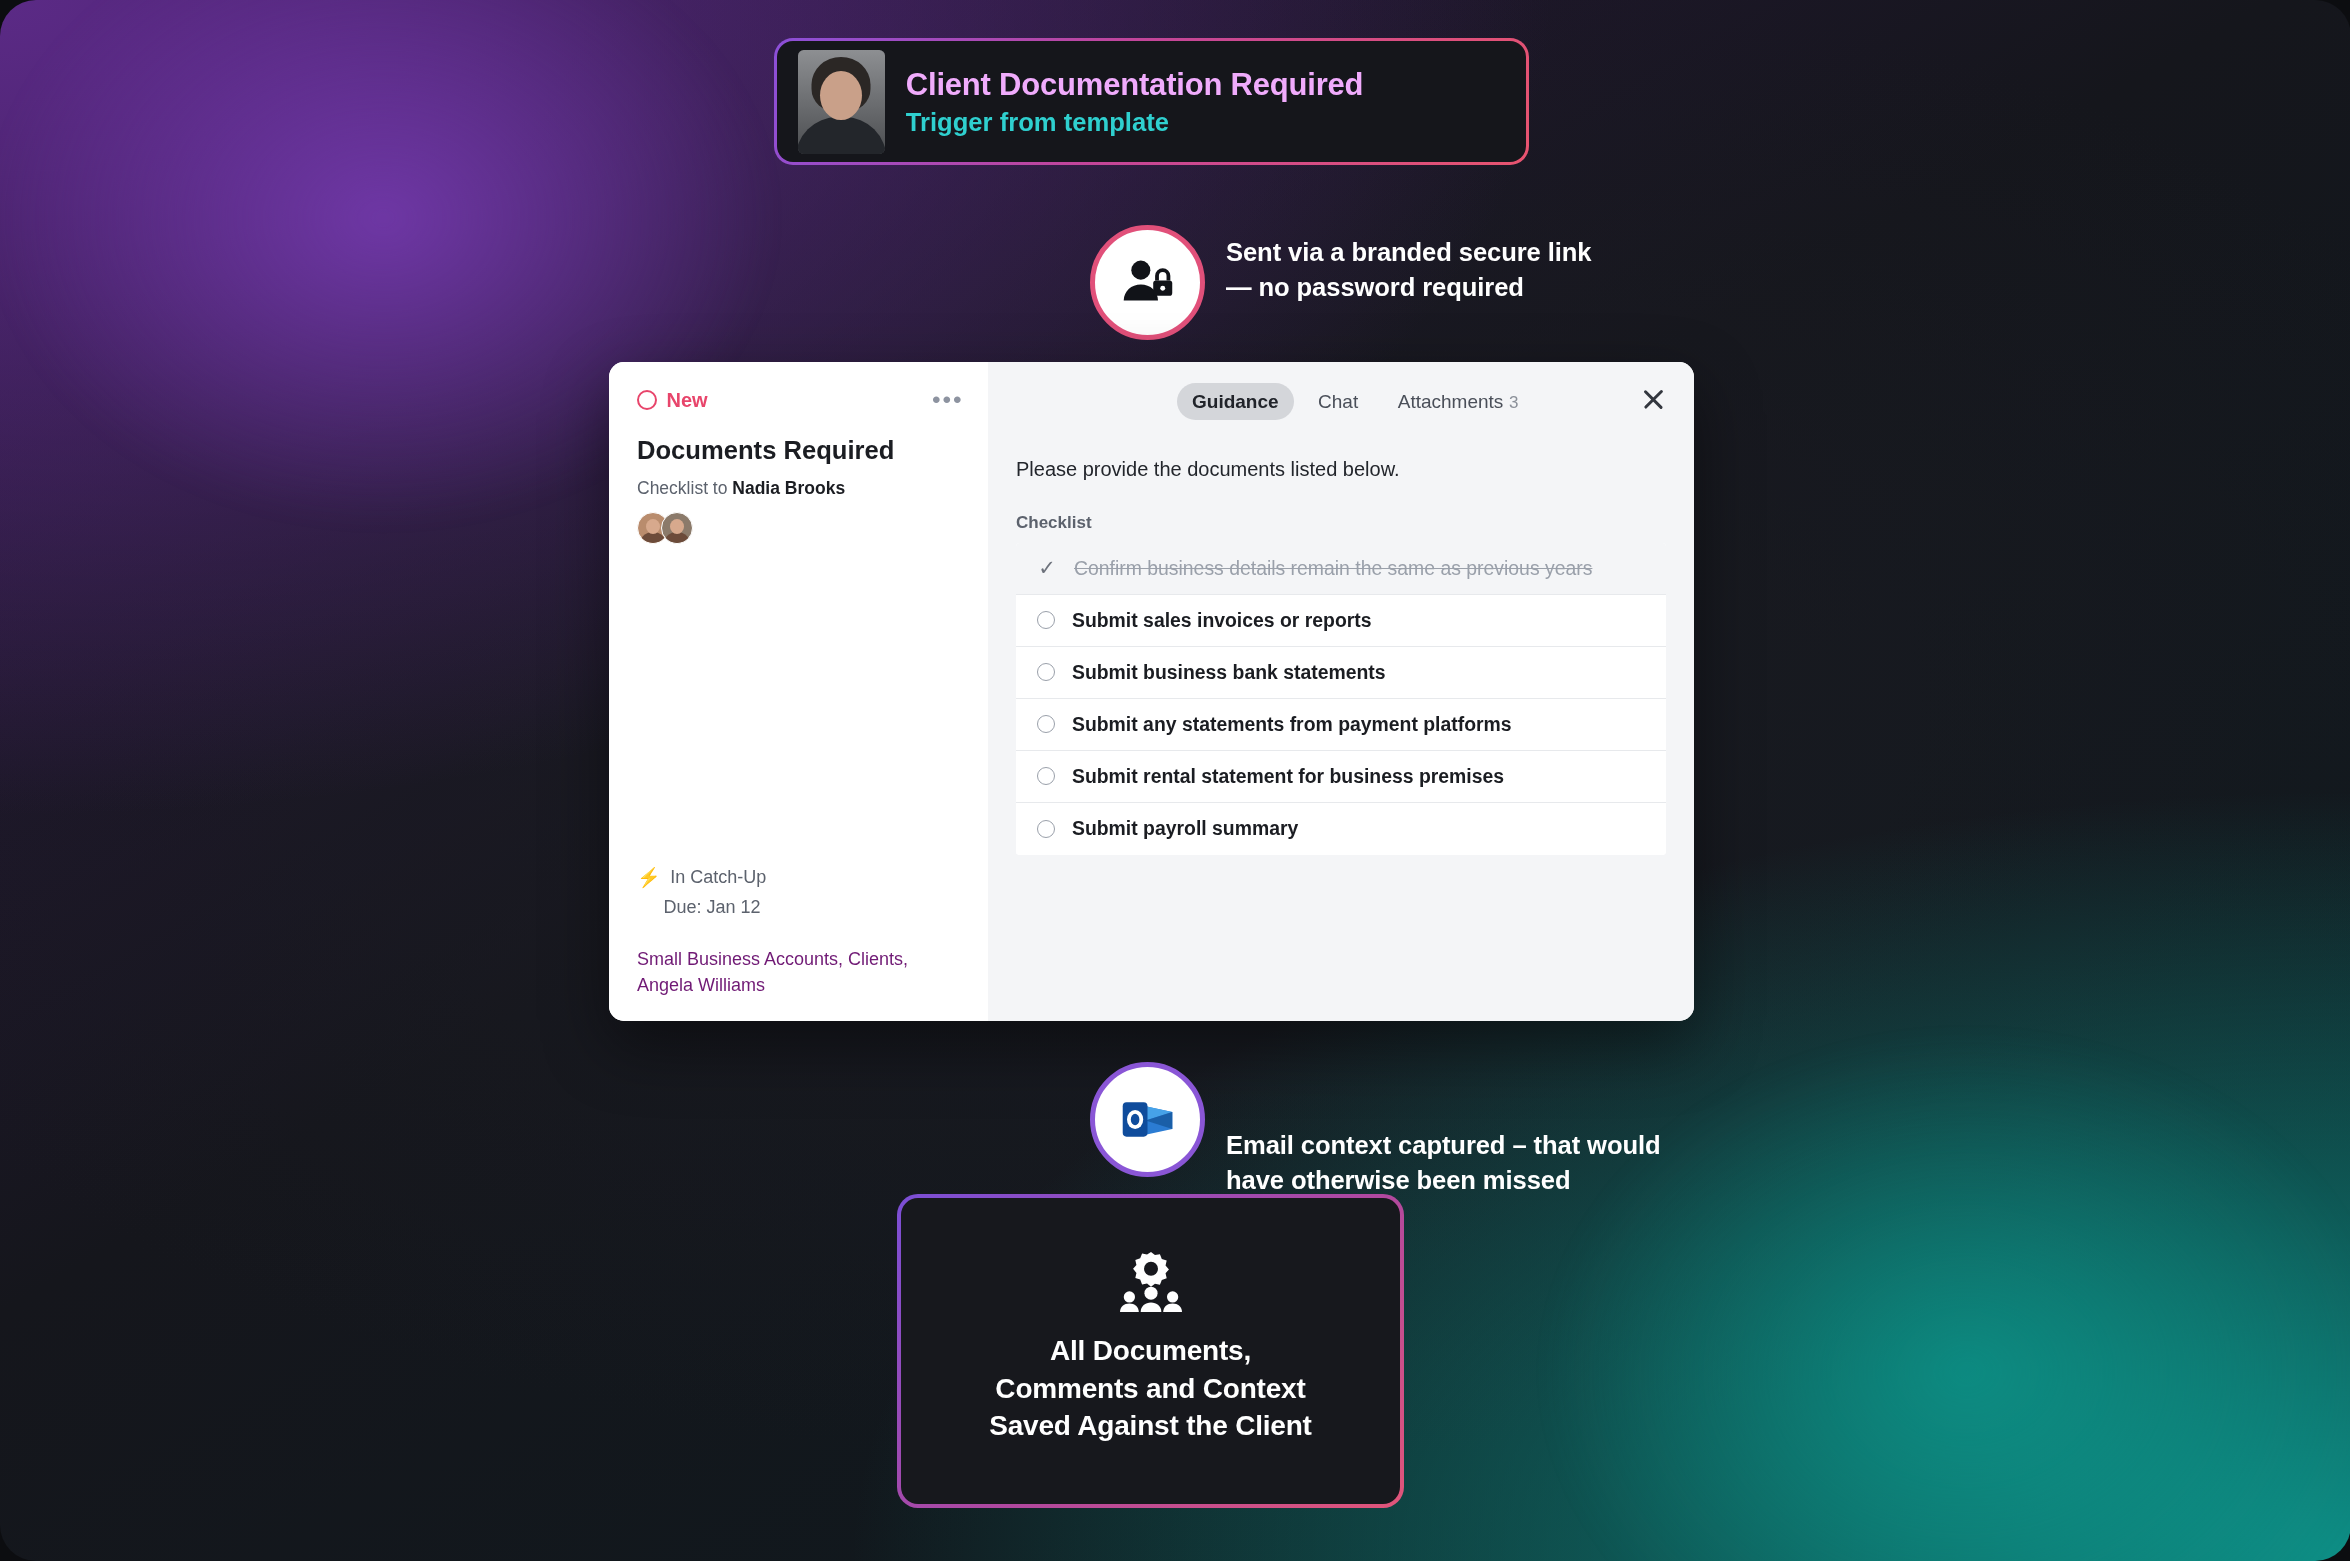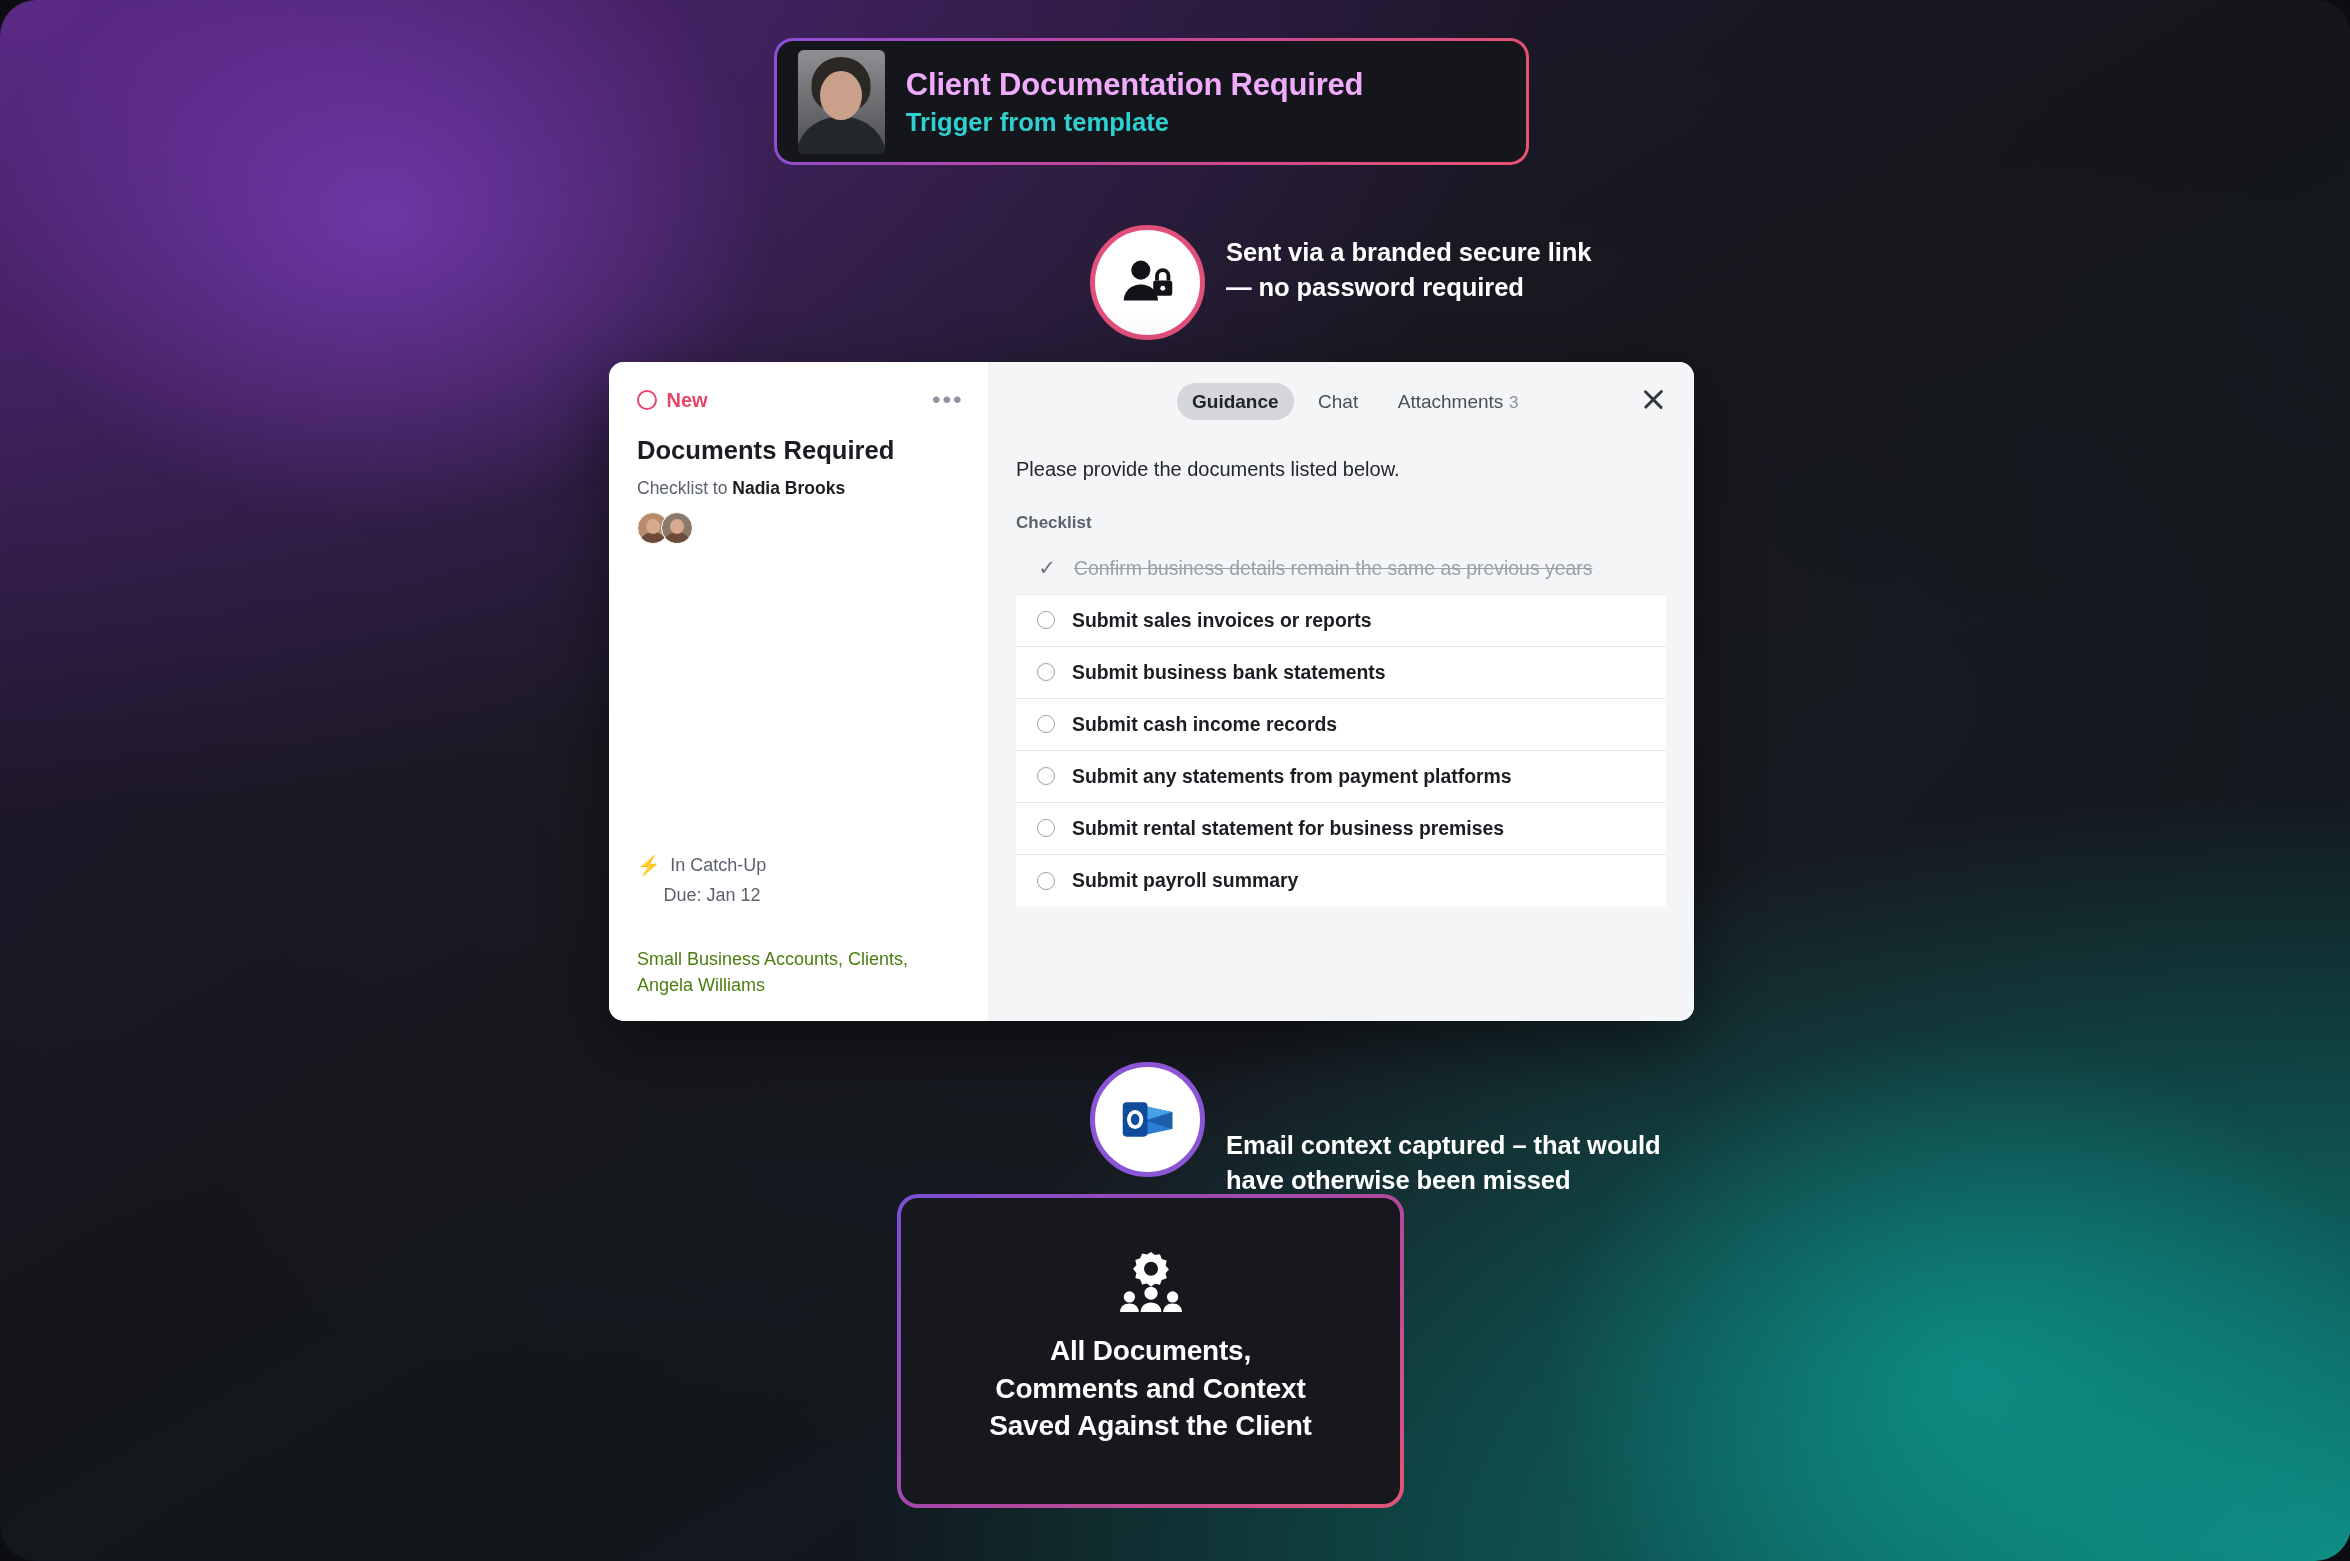--- a/index.html
+++ b/index.html
@@ -185,22 +185,22 @@
   .a1 { background: #b98c6d; }
   .a2 { background: #8b7a6a; }
   .panel-left-footer { margin-top: auto; }
   .meta-line {
     display: flex; align-items: center; gap: 9.5px;
     color: #5c626d; font-size: 18px;
   }
   .bolt { color: #4c515c; font-size: 19px; }
   .due { color: #5c626d; font-size: 18px; margin-top: 7.6px; padding-left: 26.5px; }
   .tags {
-    margin-top: 40px;
-    color: #4d7c0f; font-size: 18px; line-height: 1.45;
+    margin-top: 28px;
+    color: #701a75; font-size: 18px; line-height: 1.45;
     max-width: 274px;
   }
 
   .panel-right {
     flex: 1;
     background: #f4f5f7;
     padding: 21px 28px 0 28px;
     position: relative;
   }
   .tabs-row {
@@ -386,24 +386,20 @@
           <span class="ctick">✓</span>
           <span class="ctext">Confirm business details remain the same as previous years</span>
         </div>
         <div class="check-row">
           <span class="cbox"></span>
           <span class="ctext">Submit sales invoices or reports</span>
         </div>
         <div class="check-row">
           <span class="cbox"></span>
           <span class="ctext">Submit business bank statements</span>
-        </div>
-        <div class="check-row">
-          <span class="cbox"></span>
-          <span class="ctext">Submit cash income records</span>
         </div>
         <div class="check-row">
           <span class="cbox"></span>
           <span class="ctext">Submit any statements from payment platforms</span>
         </div>
         <div class="check-row">
           <span class="cbox"></span>
           <span class="ctext">Submit rental statement for business premises</span>
         </div>
         <div class="check-row">

